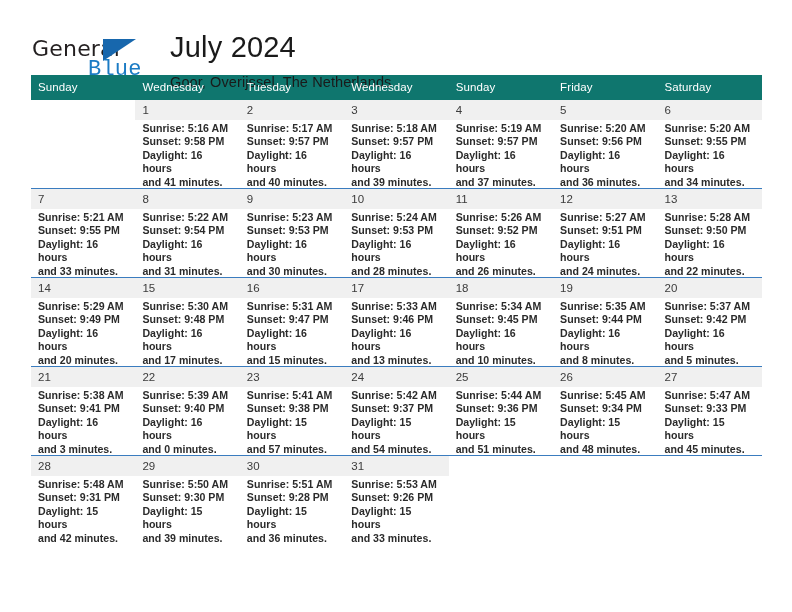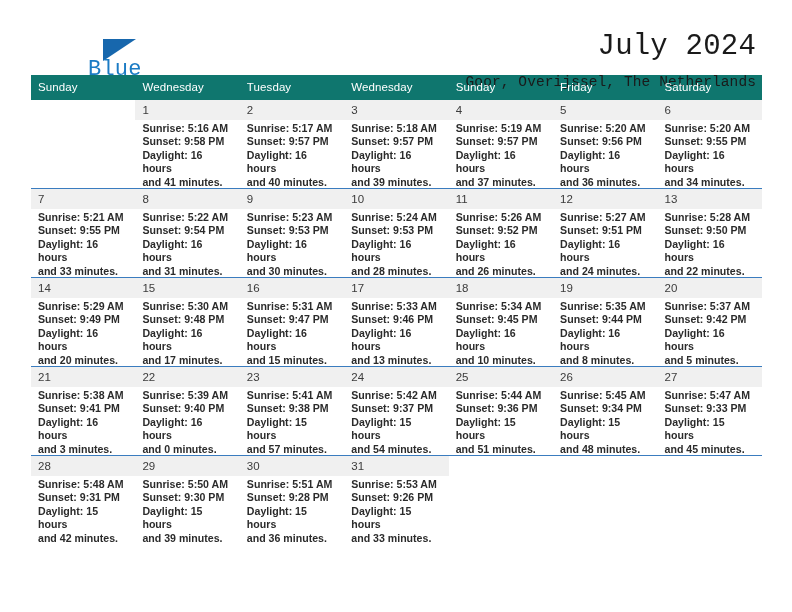--- a/index.html
+++ b/index.html
@@ -60,24 +60,22 @@
     position: absolute;
     left: 73px;
     top: 11px;
     width: 0;
     height: 0;
     border-left: 33px solid #1767ad;
     border-bottom: 22px solid transparent;
   }
 
   .titles {
-    text-align: right;
     flex: 1 1 auto;
     padding-top: 2px;
-    font-family: Liberation Mono, monospace;
   }
   .title-main {
     font-size: 29px;
     font-weight: 400;
     color: #1a1a1a;
     line-height: 34px;
     letter-spacing: 0.2px;
   }
   .title-sub {
     font-size: 14.5px;
@@ -145,20 +143,21 @@
   .empty-cell { background: #ffffff; }
 </style>
 </head>
 <body>
 
 <div class="page">
 
   <div class="header">
 
     <div class="brand">
+      <span class="brand-general">General</span>
       <span class="brand-flag"></span>
       <span class="brand-blue">Blue</span>
     </div>
 
     <div class="titles">
       <div class="title-main">July 2024</div>
       <div class="title-sub">Goor, Overijssel, The Netherlands</div>
     </div>
 
   </div>

